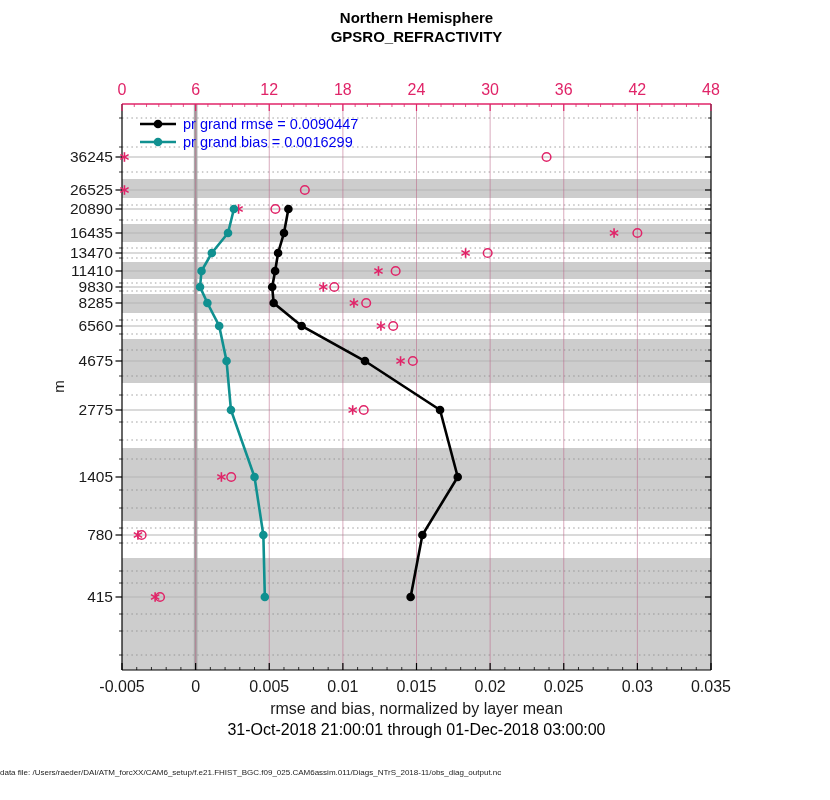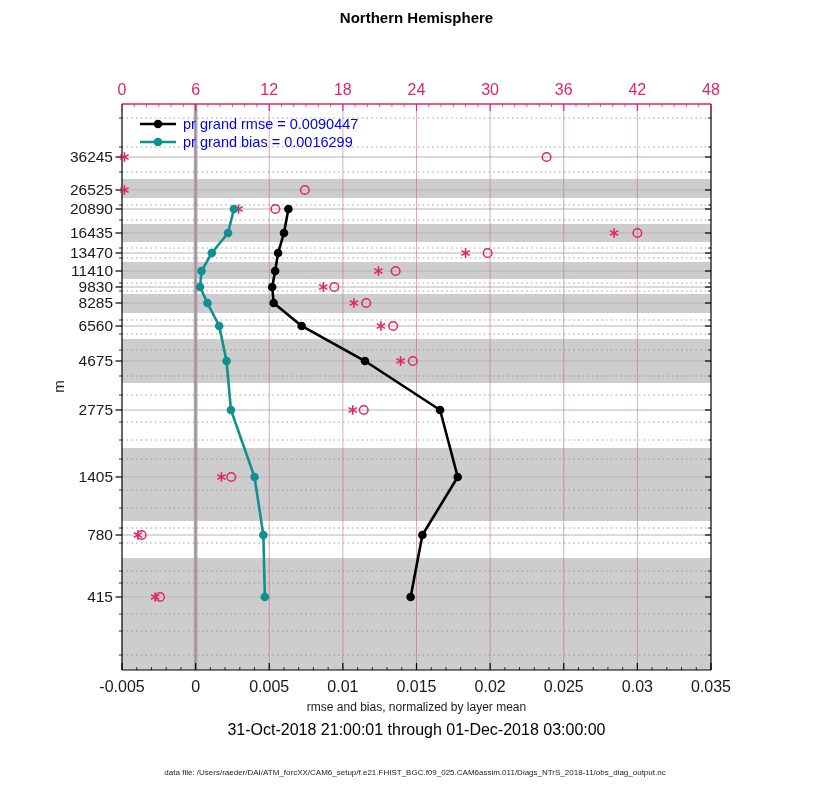--- a/index.html
+++ b/index.html
@@ -4,31 +4,32 @@
 <style>
   html,body{margin:0;padding:0;background:#ffffff;}
   #page{position:relative;width:830px;height:800px;background:#fff;
         font-family:"Liberation Sans",sans-serif;overflow:hidden;}
   .ctr{position:absolute;left:122px;width:589px;text-align:center;white-space:nowrap;}
   #title1{top:9px;font-size:15px;font-weight:bold;color:#000;}
   #title2{top:28px;font-size:15px;font-weight:bold;color:#000;}
   #obslabel{top:52px;font-size:15px;font-weight:bold;}
   #ylab{position:absolute;left:52px;top:378px;font-size:15px;color:#1a1a1a;
         transform:rotate(-90deg);transform-origin:center;}
-  #xlab{top:700px;font-size:12px;color:#1a1a1a;}
+  #xlab{top:700px;font-size:16px;color:#1a1a1a;}
   #timespan{top:721px;font-size:16px;color:#000000;}
-  #datafile{position:absolute;left:0;right:0;top:768px;text-align:center;
+  #datafile{position:absolute;left:0;right:0;top:768px;
             font-size:8px;color:#222;white-space:nowrap;}
   #plot-area{position:absolute;left:0;top:0;width:830px;height:800px;}
 </style>
 </head>
 <body>
 
 <div id="page">
   <div class="ctr" id="title1">Northern Hemisphere</div>
+  <div class="ctr" id="title2">GPSRO_REFRACTIVITY</div>
   <div id="plot-area"><svg width="830" height="800" viewBox="0 0 830 800" style="font-family:Liberation Sans,sans-serif">
         <g>
           <rect x="122" y="179" width="589" height="19" fill="#cdcdcd"></rect>
           <rect x="122" y="224" width="589" height="18" fill="#cdcdcd"></rect>
           <rect x="122" y="262" width="589" height="17" fill="#cdcdcd"></rect>
           <rect x="122" y="294" width="589" height="19" fill="#cdcdcd"></rect>
           <rect x="122" y="339" width="589" height="44" fill="#cdcdcd"></rect>
           <rect x="122" y="448" width="589" height="73" fill="#cdcdcd"></rect>
           <rect x="122" y="558" width="589" height="112" fill="#cdcdcd"></rect>
         </g>

